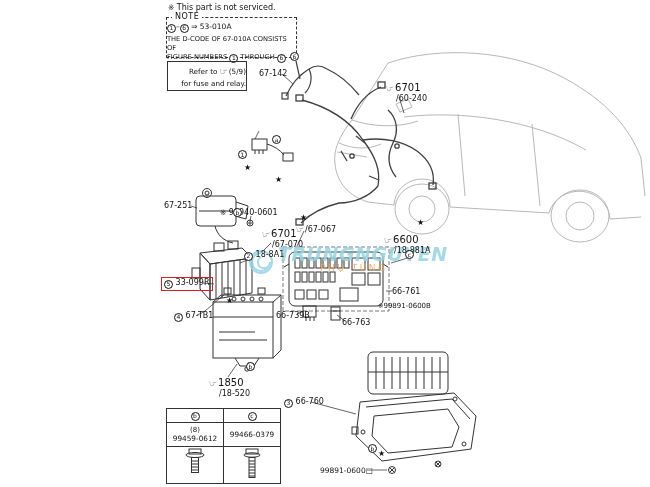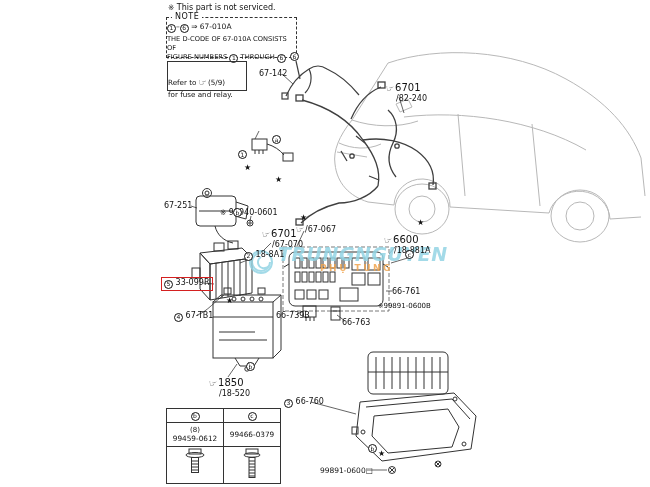--- a/index.html
+++ b/index.html
@@ -17,32 +17,32 @@
   .circ.abs{position:absolute}
   .star{position:absolute;font-size:8px;line-height:1}
   .refmark{font-size:7.5px}
   .note-box{position:absolute;left:166px;top:17px;width:131px;height:41px;
             border:1px dashed #333;padding-top:4px}
   .nb-title{position:absolute;left:5px;top:-6px;background:#fff;padding:0 3px;
             font-size:8px;letter-spacing:.5px}
   .nb-line1{font-size:7.5px;margin-bottom:2px}
   .nb-body{font-size:6.7px;line-height:1.4}
   .refer-box{position:absolute;left:167px;top:61px;width:80px;height:30px;
-             border:1px solid #333;font-size:7.2px;text-align:left;
-             padding-top:14px;line-height:1.5}
+             border:1px solid #333;font-size:7.2px;text-align:right;
+             padding-top:3px;line-height:1.5}
   .dash-box{position:absolute;left:236px;top:119px;width:74px;height:54px;
             border:1px dashed #333}
   .db-title{position:absolute;left:13px;top:3px;font-size:8px}
   .red-box{border:1.5px solid var(--highlight-red,#d42020);padding:0 3px 1px 2px}
   .fuse-note{position:absolute;left:386px;top:331px;width:114px;height:21px;
              border:1px solid #333;font-size:6.8px;padding:2px 0 0 4px;line-height:1.35}
   .watermark{position:absolute;left:244px;top:243px;opacity:.85;pointer-events:none}
   .wm-main{margin-left:34px;font-size:19px;font-weight:bold;font-style:italic;
            letter-spacing:.5px;color:var(--watermark-main,#93d4e4)}
-  .wm-sub{margin-left:76px;margin-top:-2px;font-size:9px;font-weight:bold;
+  .wm-sub{margin-left:76px;margin-top:-2px;font-size:9px;font-weight:normal;
           letter-spacing:2.5px;color:var(--watermark-sub,#f0a44e)}
   .wm-swirl{position:absolute;left:2px;top:4px}
   .bolt-table{position:absolute;left:166px;top:408px;border-collapse:collapse;
               font-size:7.3px;text-align:center}
   .bolt-table td,.bolt-table th{border:1px solid #333;width:57px;padding:1px 2px;font-weight:normal}
   .pn-cell{height:24px;vertical-align:middle}
   .icon-cell{height:34px}
   .qty{font-size:7px}
   .two-line .row{display:flex;align-items:center}
 </style>
@@ -235,21 +235,21 @@
   <div class="lbl" style="left:168px;top:3px">
     <span class="refmark">※</span>
     <span>This part is not serviced.</span>
   </div>
 
   <div class="note-box">
     <div class="nb-title">NOTE</div>
     <div class="nb-line1">
       <span class="circ">1</span><span>–</span><span class="circ">6</span>
       <span>⇒</span>
-      <span>67-010A</span>
+      <span>53-010A</span>
     </div>
     <div class="nb-body">
       <span>THE D-CODE OF 67-010A CONSISTS OF</span><br>
       <span>FIGURE NUMBERS</span>
       <span class="circ">1</span>
       <span>THROUGH</span>
       <span class="circ">6</span>
     </div>
   </div>
 
@@ -265,21 +265,21 @@
 
   <div class="lbl" style="left:259px;top:69px">
     <span>67-142</span>
   </div>
 
   <div class="lbl two-line" style="left:386px;top:82px">
     <div class="row">
         <span class="hand">☞</span>
         <span class="pn">6701</span>
       </div>
-    <div class="pn2">/82-240</div>
+    <div class="pn2">/60-240</div>
   </div>
 
   <div class="lbl" style="left:164px;top:201px">
     <span>67-251</span>
   </div>
 
   <div class="lbl" style="left:220px;top:208px">
     <span class="refmark">※</span>
     <span>99940-0601</span>
   </div>

